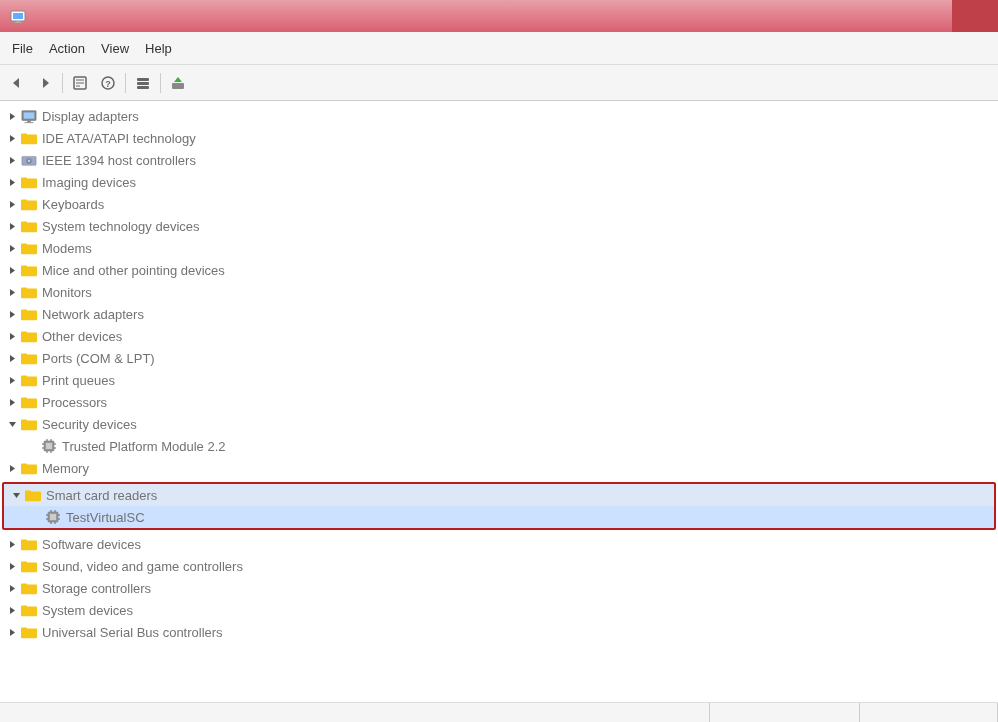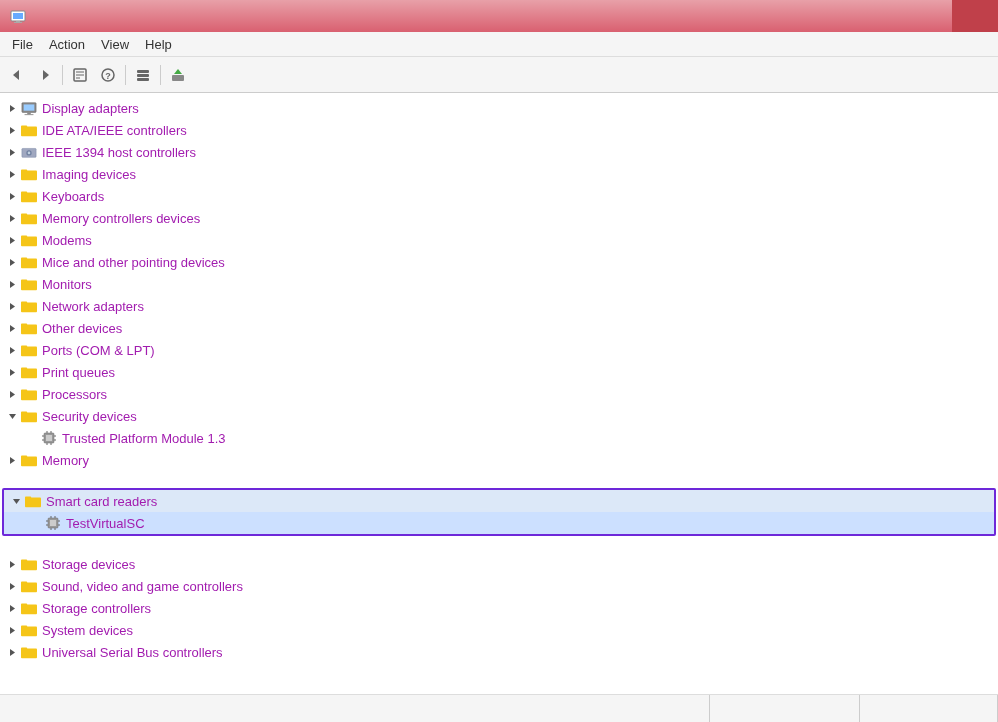--- a/index.html
+++ b/index.html
@@ -52,21 +52,21 @@
       cursor: pointer;
       color: white;
       font-size: 12px;
     }
     .title-btn.close { background: #c0404a; }
 
     
     .menu-bar {
       background: #f5f5f5;
       border-bottom: 1px solid #ddd;
-      height: 25px;
+      height: 33px;
       display: flex;
       align-items: center;
       padding: 0 4px;
     }
     .menu-item {
       padding: 2px 8px;
       cursor: pointer;
       font-size: 13px;
       color: #333;
     }
@@ -116,21 +116,21 @@
       background: white;
     }
 
     .tree-item {
       display: flex;
       align-items: center;
       height: 22px;
       padding-left: 4px;
       cursor: default;
       white-space: nowrap;
-      color: #a21caf;
+      color: #737373;
     }
 
     .tree-expand {
       width: 16px;
       height: 16px;
       display: flex;
       align-items: center;
       justify-content: center;
       font-size: 9px;
       color: #555;
@@ -177,23 +177,23 @@
     }
 
     
     .tree-icon svg {
       width: 16px;
       height: 16px;
     }
 
     
     .highlight-box {
-      border: 2px solid #6d28d9;
+      border: 2px solid #b91c1c;
       border-radius: 2px;
-      margin: 17px 2px;
+      margin: 3px 2px;
       background: #dce8f8;
     }
     .highlight-box .tree-item {
       background: transparent;
     }
 
     .selected-item {
       background: #cce0ff !important;
     }
   </style>
@@ -292,21 +292,21 @@
           <svg width="9" height="9" viewBox="0 0 9 9">
             <polygon points="2,1 7,4.5 2,8" fill="#555"></polygon>
           </svg>
         </span>
         <span class="tree-icon">
           <svg width="18" height="16" viewBox="0 0 18 16">
     <rect x="0" y="4" width="18" height="11" rx="1" fill="#f5c518"></rect>
     <rect x="0" y="3" width="7" height="3" rx="1" fill="#f5c518"></rect>
   </svg>
         </span>
-        <span class="tree-label">IDE ATA/IEEE controllers</span>
+        <span class="tree-label">IDE ATA/ATAPI technology</span>
       </div>
       <div class="tree-item">
         <span class="tree-expand" style="margin-left: 0px;">
           <svg width="9" height="9" viewBox="0 0 9 9">
             <polygon points="2,1 7,4.5 2,8" fill="#555"></polygon>
           </svg>
         </span>
         <span class="tree-icon">
           <svg width="18" height="16" viewBox="0 0 18 16">
             <rect x="1" y="4" width="16" height="10" rx="1" fill="#a0a8c0" stroke="#7080a0" stroke-width="0.5"></rect>
@@ -349,21 +349,21 @@
           <svg width="9" height="9" viewBox="0 0 9 9">
             <polygon points="2,1 7,4.5 2,8" fill="#555"></polygon>
           </svg>
         </span>
         <span class="tree-icon">
           <svg width="18" height="16" viewBox="0 0 18 16">
     <rect x="0" y="4" width="18" height="11" rx="1" fill="#f5c518"></rect>
     <rect x="0" y="3" width="7" height="3" rx="1" fill="#f5c518"></rect>
   </svg>
         </span>
-        <span class="tree-label">Memory controllers devices</span>
+        <span class="tree-label">System technology devices</span>
       </div>
       <div class="tree-item">
         <span class="tree-expand" style="margin-left: 0px;">
           <svg width="9" height="9" viewBox="0 0 9 9">
             <polygon points="2,1 7,4.5 2,8" fill="#555"></polygon>
           </svg>
         </span>
         <span class="tree-icon">
           <svg width="18" height="16" viewBox="0 0 18 16">
     <rect x="0" y="4" width="18" height="11" rx="1" fill="#f5c518"></rect>
@@ -493,21 +493,21 @@
     <line x1="1" y1="6" x2="3" y2="6" stroke="#666" stroke-width="1"></line>
     <line x1="1" y1="10" x2="3" y2="10" stroke="#666" stroke-width="1"></line>
     <line x1="13" y1="6" x2="15" y2="6" stroke="#666" stroke-width="1"></line>
     <line x1="13" y1="10" x2="15" y2="10" stroke="#666" stroke-width="1"></line>
     <line x1="6" y1="1" x2="6" y2="3" stroke="#666" stroke-width="1"></line>
     <line x1="10" y1="1" x2="10" y2="3" stroke="#666" stroke-width="1"></line>
     <line x1="6" y1="13" x2="6" y2="15" stroke="#666" stroke-width="1"></line>
     <line x1="10" y1="13" x2="10" y2="15" stroke="#666" stroke-width="1"></line>
   </svg>
         </span>
-        <span class="tree-label">Trusted Platform Module 1.3</span>
+        <span class="tree-label">Trusted Platform Module 2.2</span>
       </div>
       <div class="tree-item">
         <span class="tree-expand" style="margin-left: 0px;">
           <svg width="9" height="9" viewBox="0 0 9 9">
             <polygon points="2,1 7,4.5 2,8" fill="#555"></polygon>
           </svg>
         </span>
         <span class="tree-icon">
           <svg width="18" height="16" viewBox="0 0 18 16">
     <rect x="0" y="4" width="18" height="11" rx="1" fill="#f5c518"></rect>
@@ -555,21 +555,21 @@
           <svg width="9" height="9" viewBox="0 0 9 9">
             <polygon points="2,1 7,4.5 2,8" fill="#555"></polygon>
           </svg>
         </span>
         <span class="tree-icon">
           <svg width="18" height="16" viewBox="0 0 18 16">
     <rect x="0" y="4" width="18" height="11" rx="1" fill="#f5c518"></rect>
     <rect x="0" y="3" width="7" height="3" rx="1" fill="#f5c518"></rect>
   </svg>
         </span>
-        <span class="tree-label">Storage devices</span>
+        <span class="tree-label">Software devices</span>
       </div>
       <div class="tree-item">
         <span class="tree-expand" style="margin-left: 0px;">
           <svg width="9" height="9" viewBox="0 0 9 9">
             <polygon points="2,1 7,4.5 2,8" fill="#555"></polygon>
           </svg>
         </span>
         <span class="tree-icon">
           <svg width="18" height="16" viewBox="0 0 18 16">
     <rect x="0" y="4" width="18" height="11" rx="1" fill="#f5c518"></rect>

